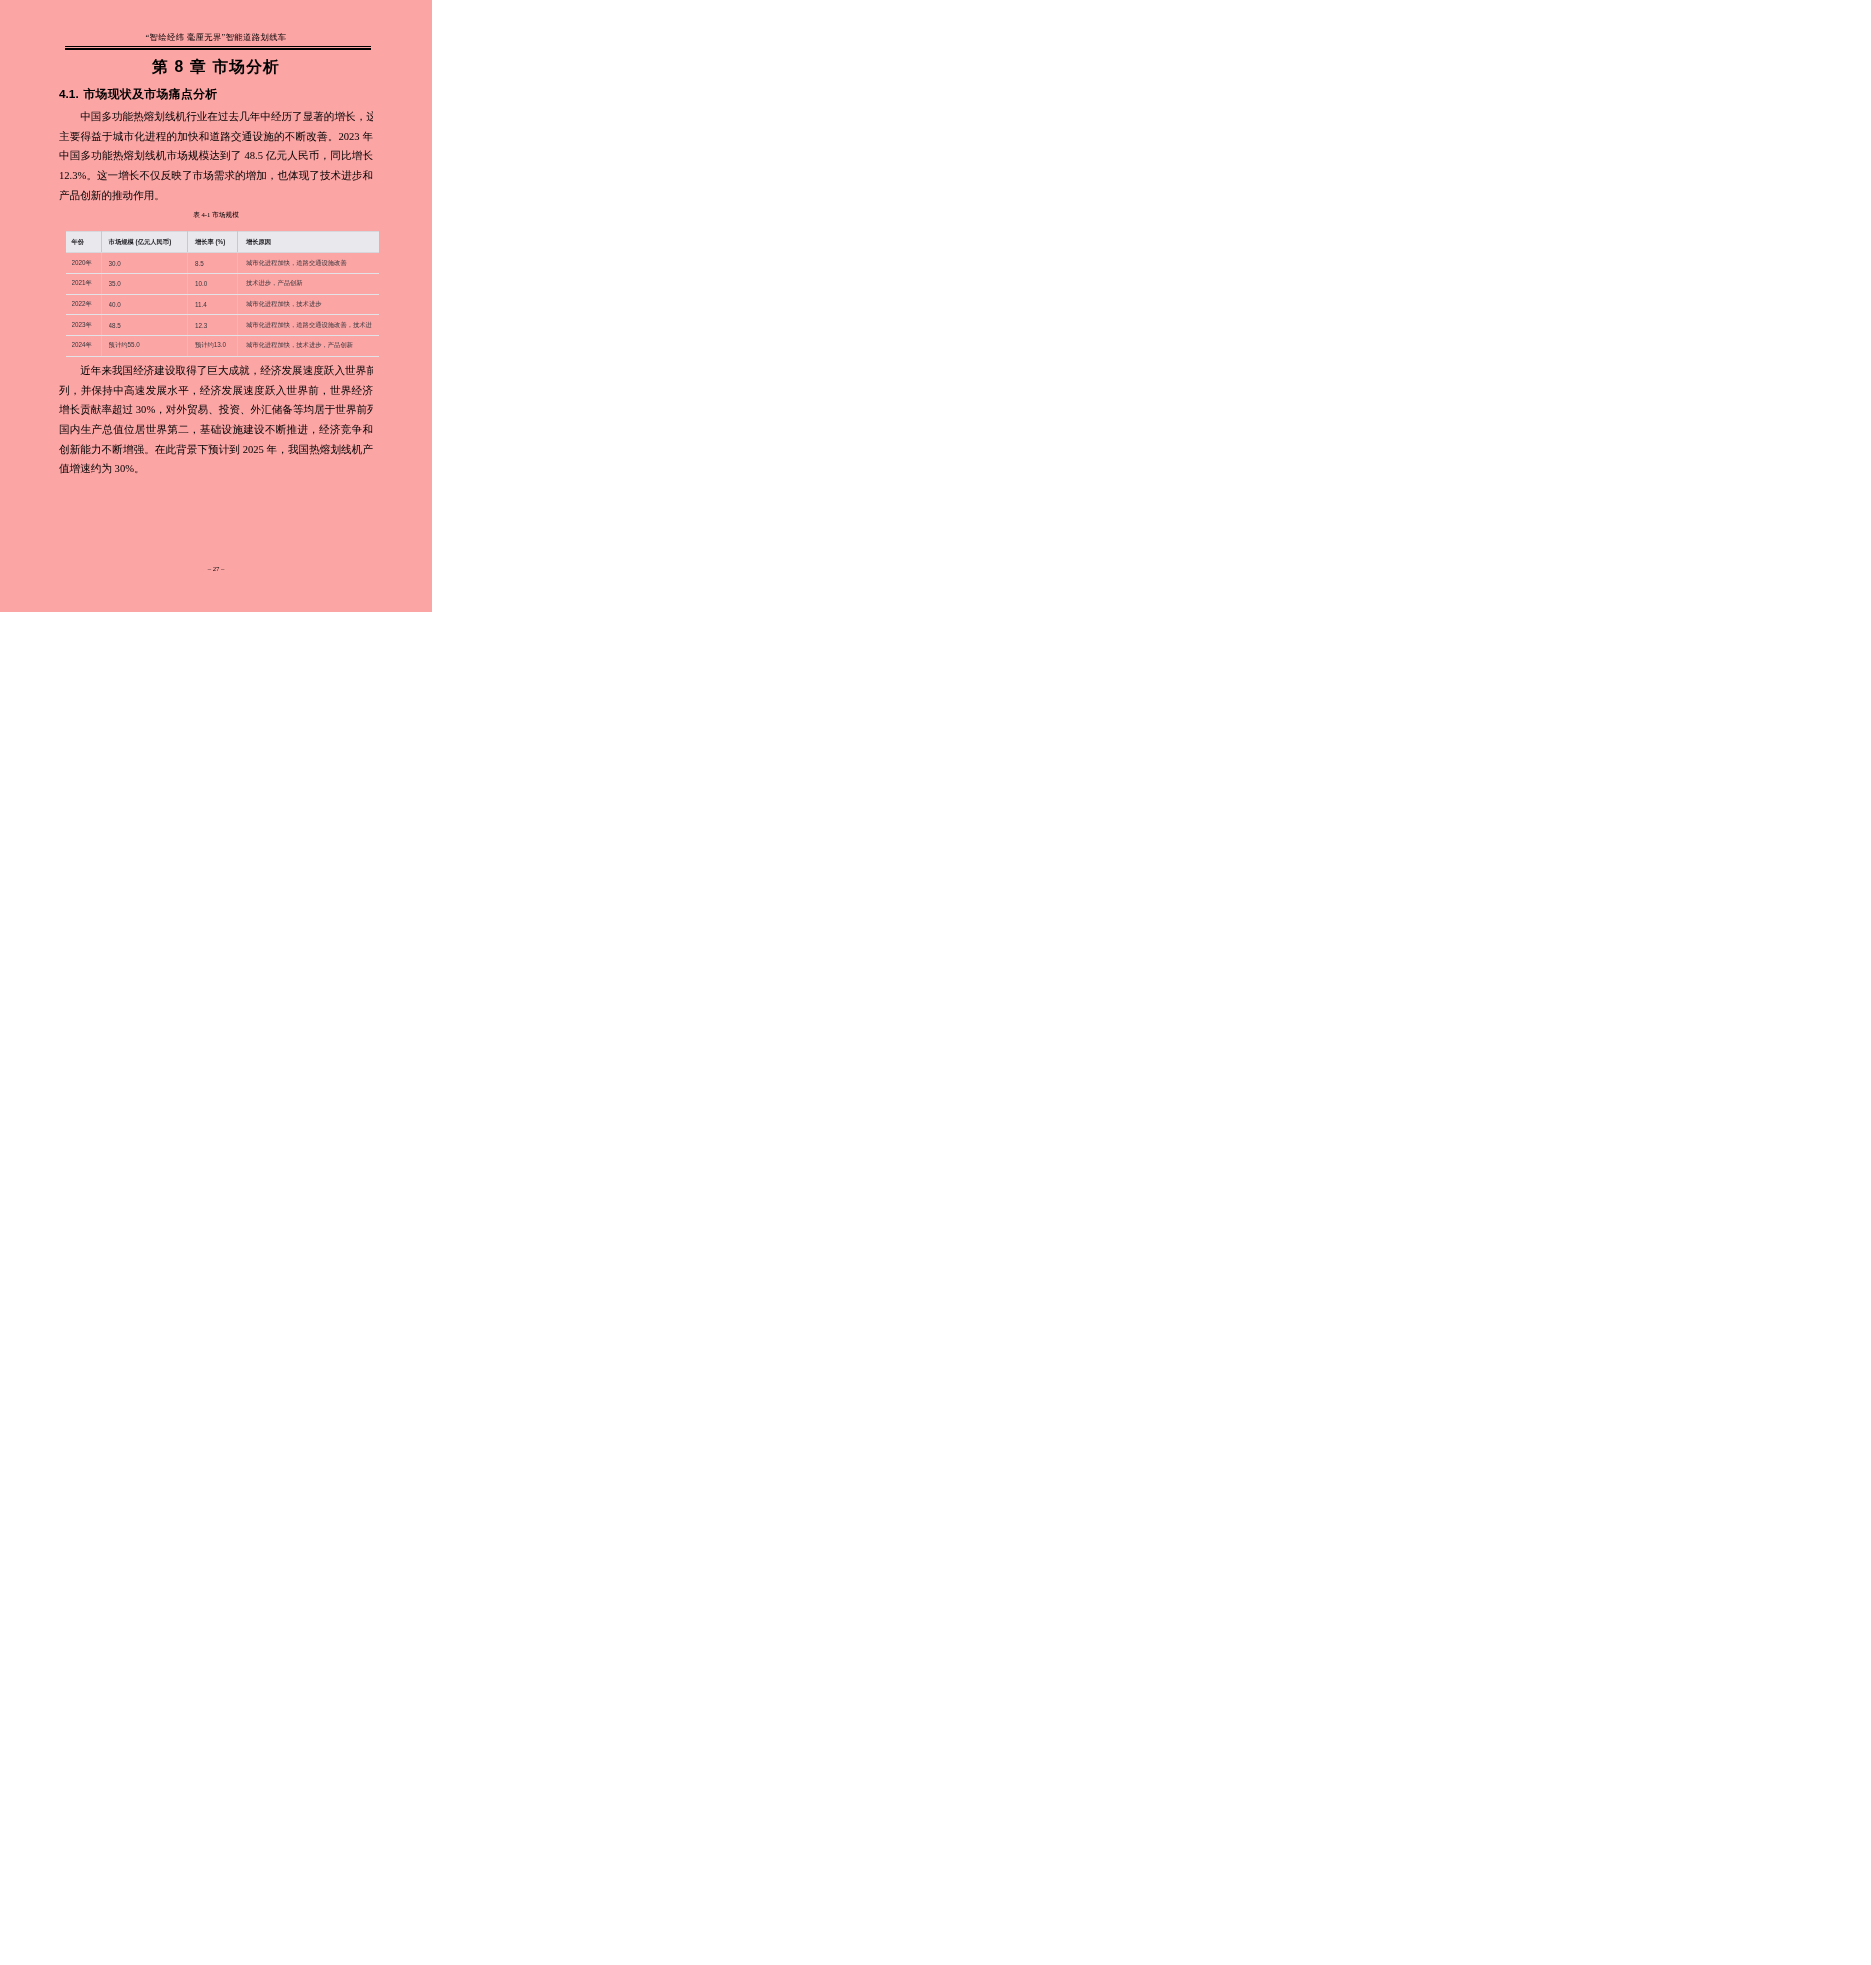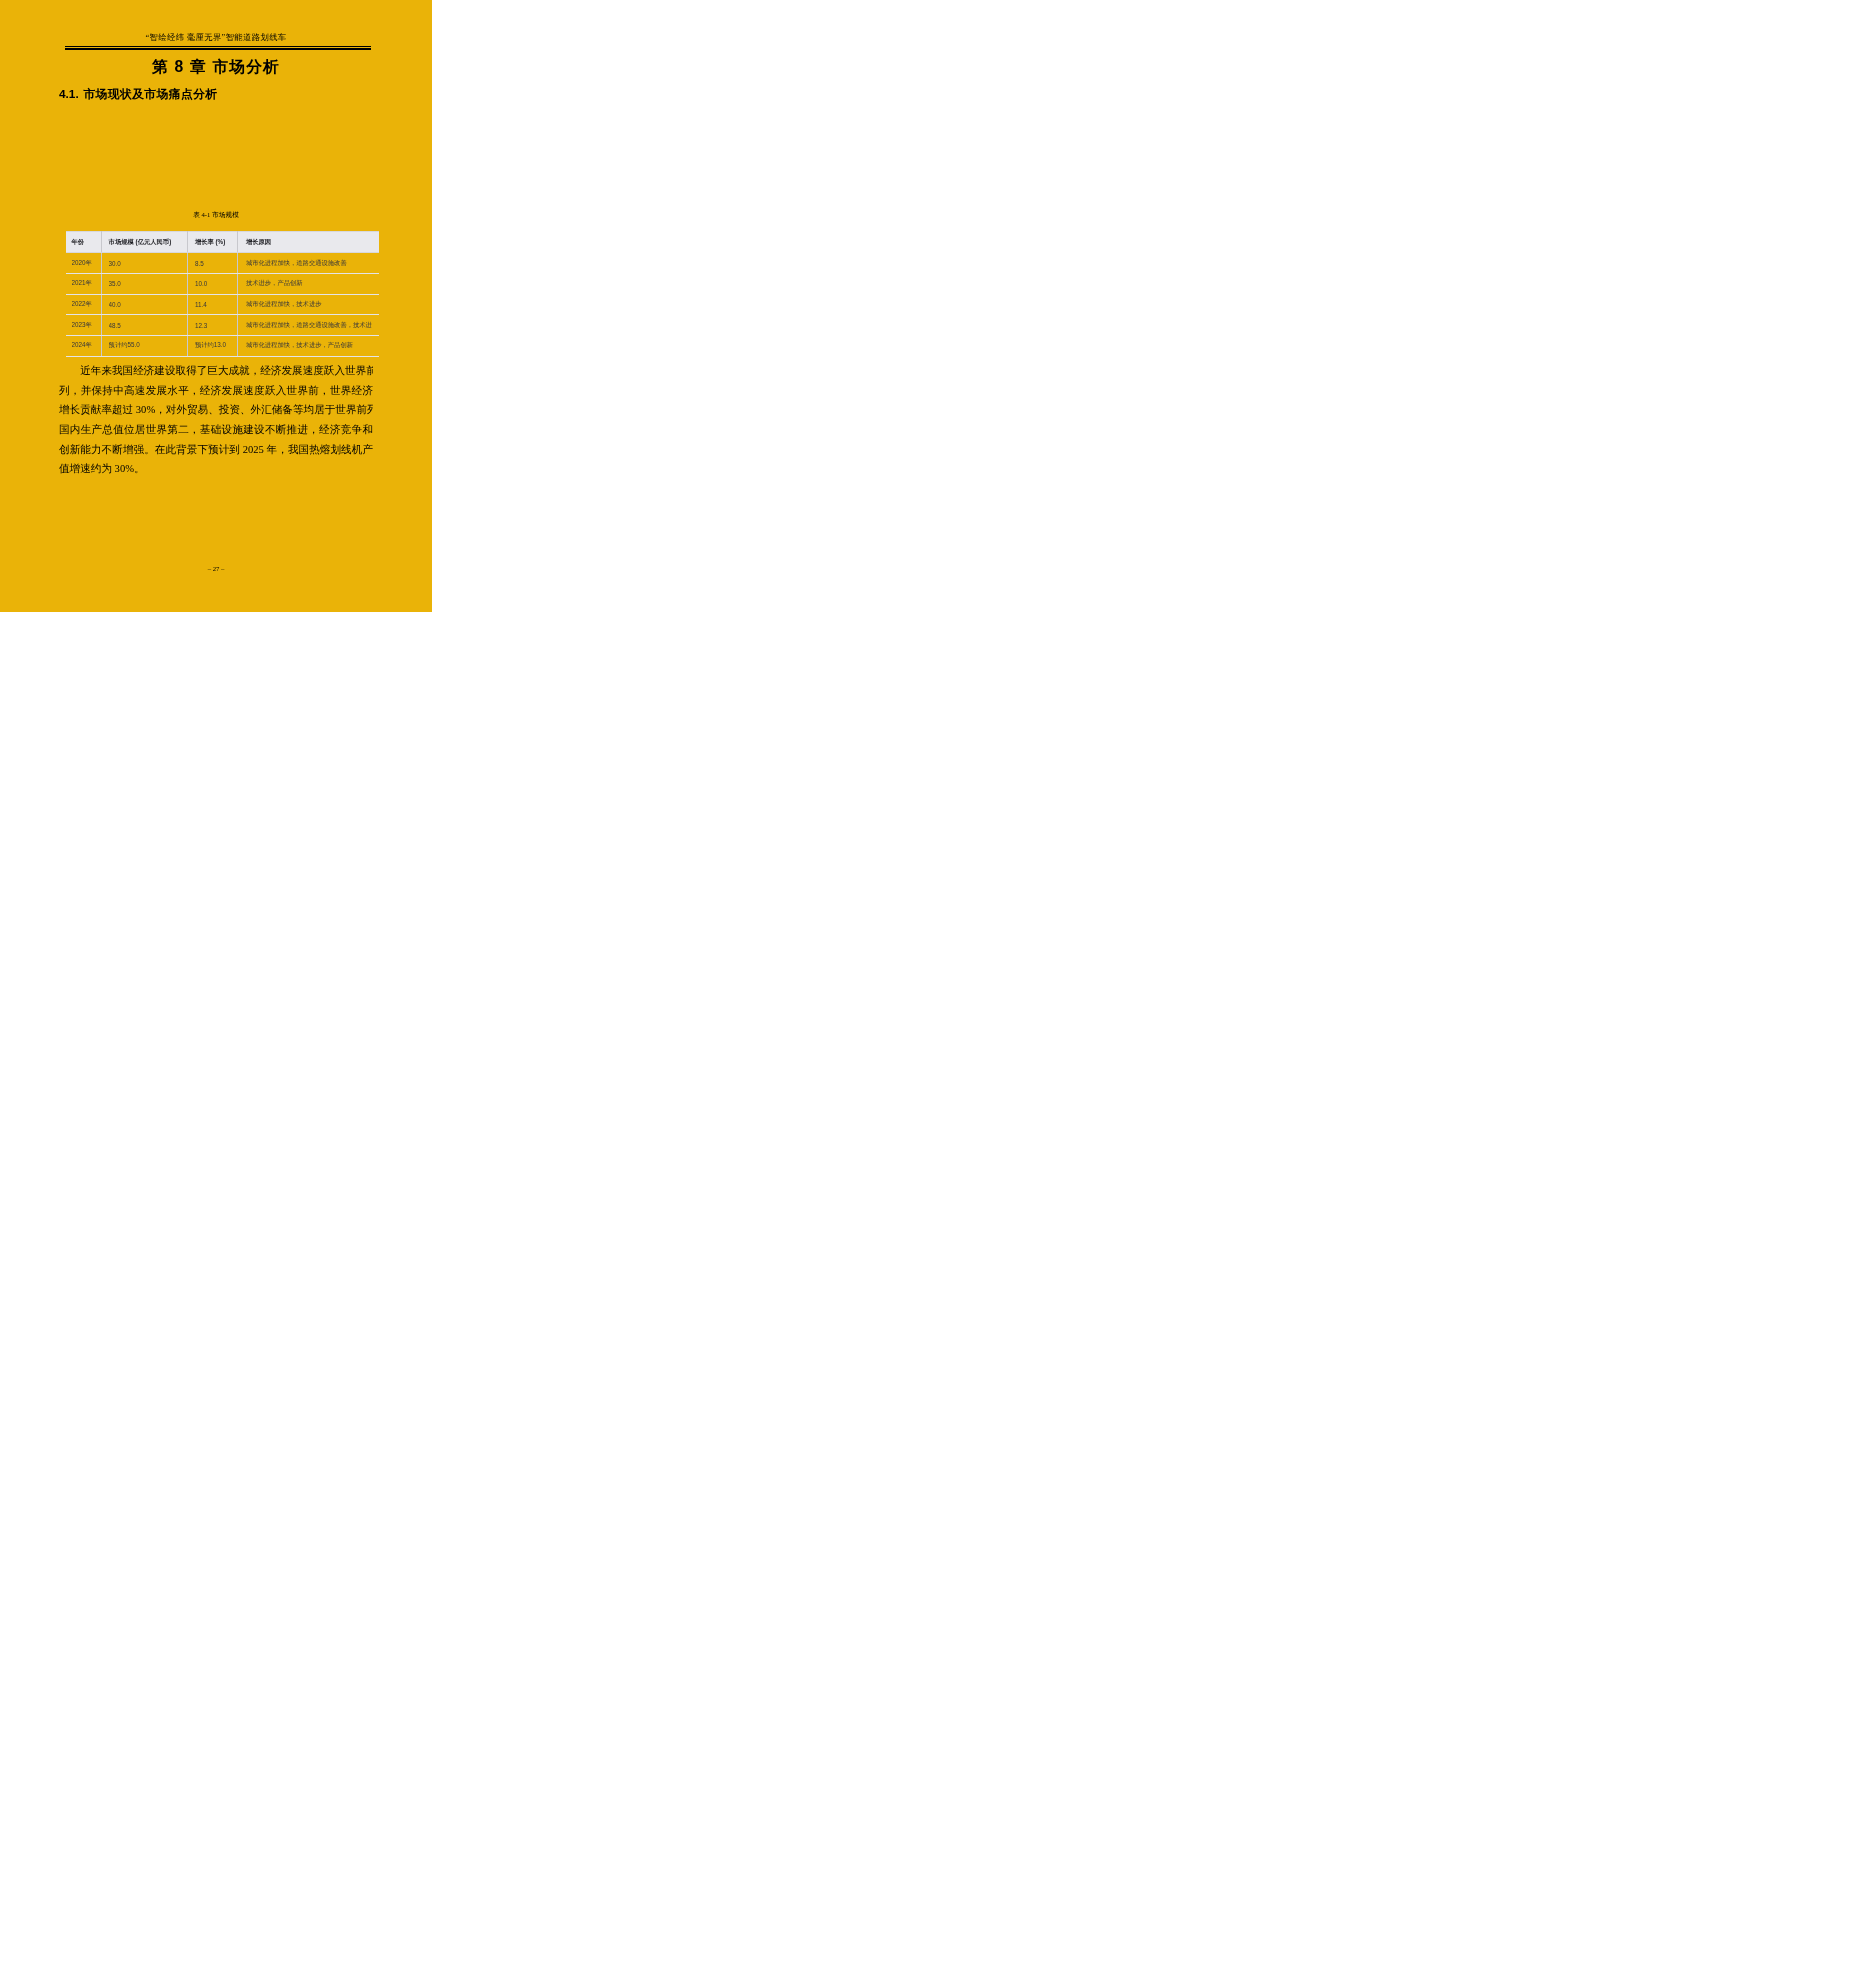--- a/index.html
+++ b/index.html
@@ -4,21 +4,21 @@
 <style>
   html, body {
     margin: 0;
     padding: 0;
     background: #ffffff;
   }
   .page {
     position: relative;
     width: 432px;
     height: 612px;
-    background: #eab308;
+    background: #fca5a5;
     font-family: "Liberation Serif", "DejaVu Serif", serif;
     color: #000000;
     overflow: hidden;
   }
   .doc-header {
     position: absolute;
     top: 33px;
     left: 59px;
     width: 314px;
     text-align: center;
@@ -169,20 +169,27 @@
 
   <div class="rule-thin"></div>
   <div class="rule-thick"></div>
 
   <h1 class="chapter">第 8 章  市场分析</h1>
 
   <h2 class="section">
     <span class="sec-num">4.1.</span><span class="sec-title">市场现状及市场痛点分析</span>
   </h2>
 
+  <div class="para p1">
+      <div class="tline">中国多功能热熔划线机行业在过去几年中经历了显著的增长，这</div>
+      <div class="tline">主要得益于城市化进程的加快和道路交通设施的不断改善。2023 年</div>
+      <div class="tline">中国多功能热熔划线机市场规模达到了 48.5 亿元人民币，同比增长</div>
+      <div class="tline">12.3%。这一增长不仅反映了市场需求的增加，也体现了技术进步和</div>
+      <div class="tline tlast">产品创新的推动作用。</div>
+    </div>
 
   <div class="caption">表 4-1 市场规模</div>
 
   <table class="mtable">
     <colgroup>
       <col class="c0">
         <col class="c1">
         <col class="c2">
         <col class="c3">
     </colgroup>

